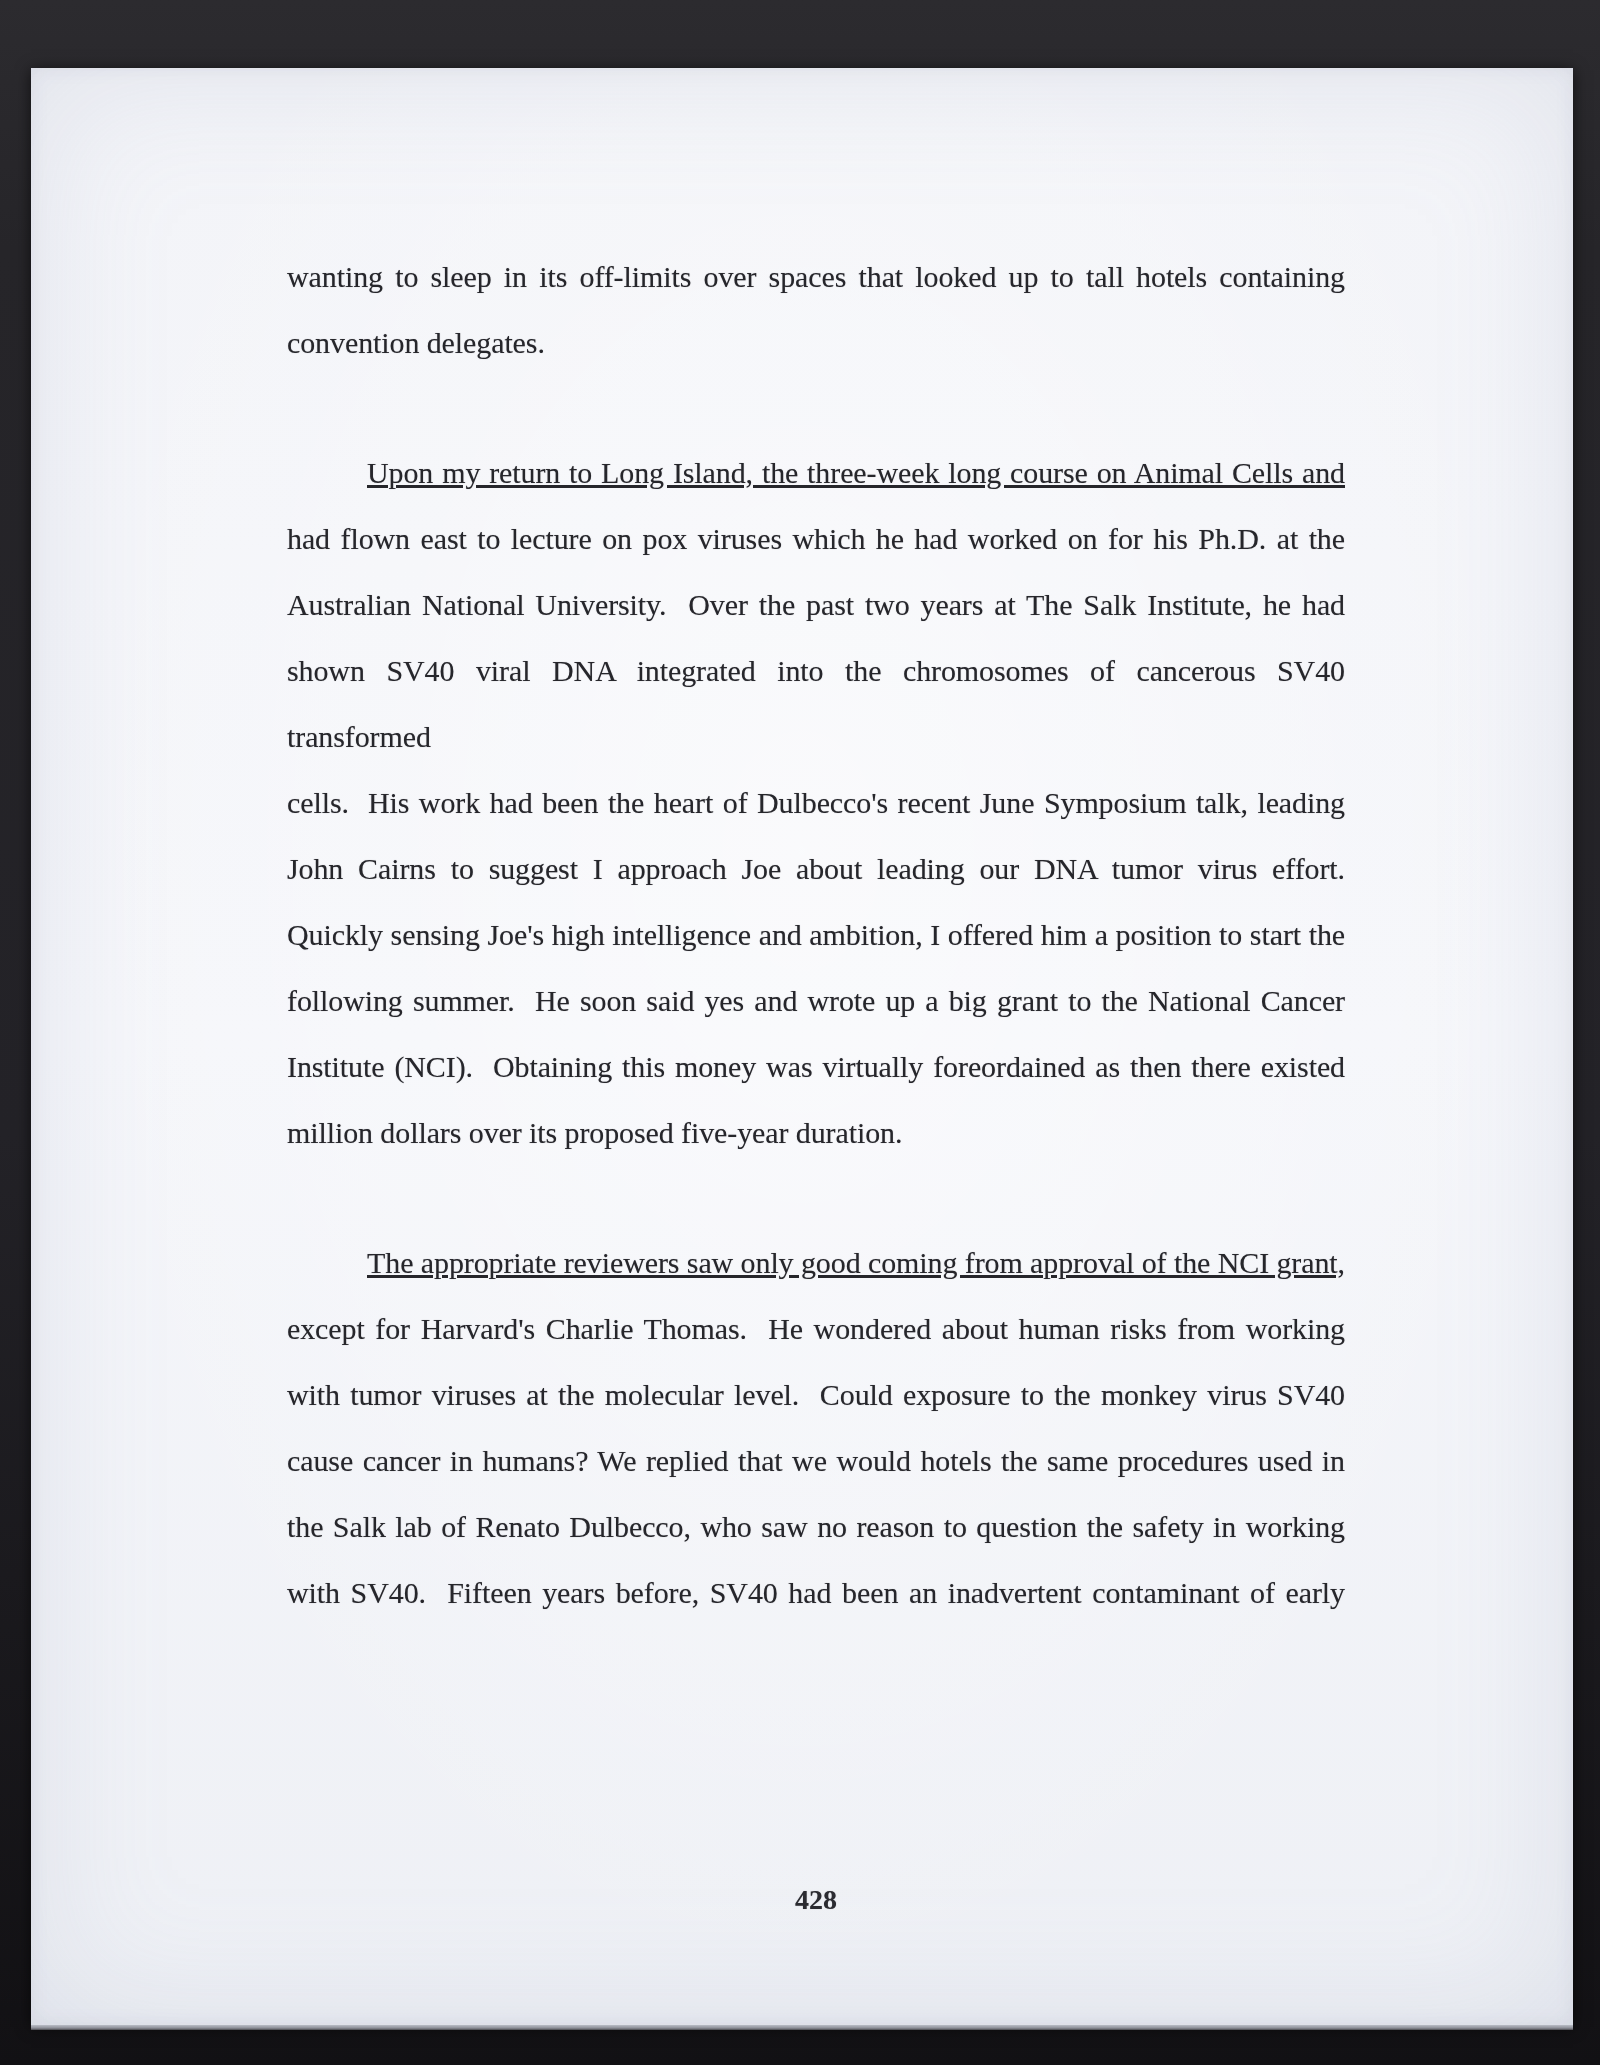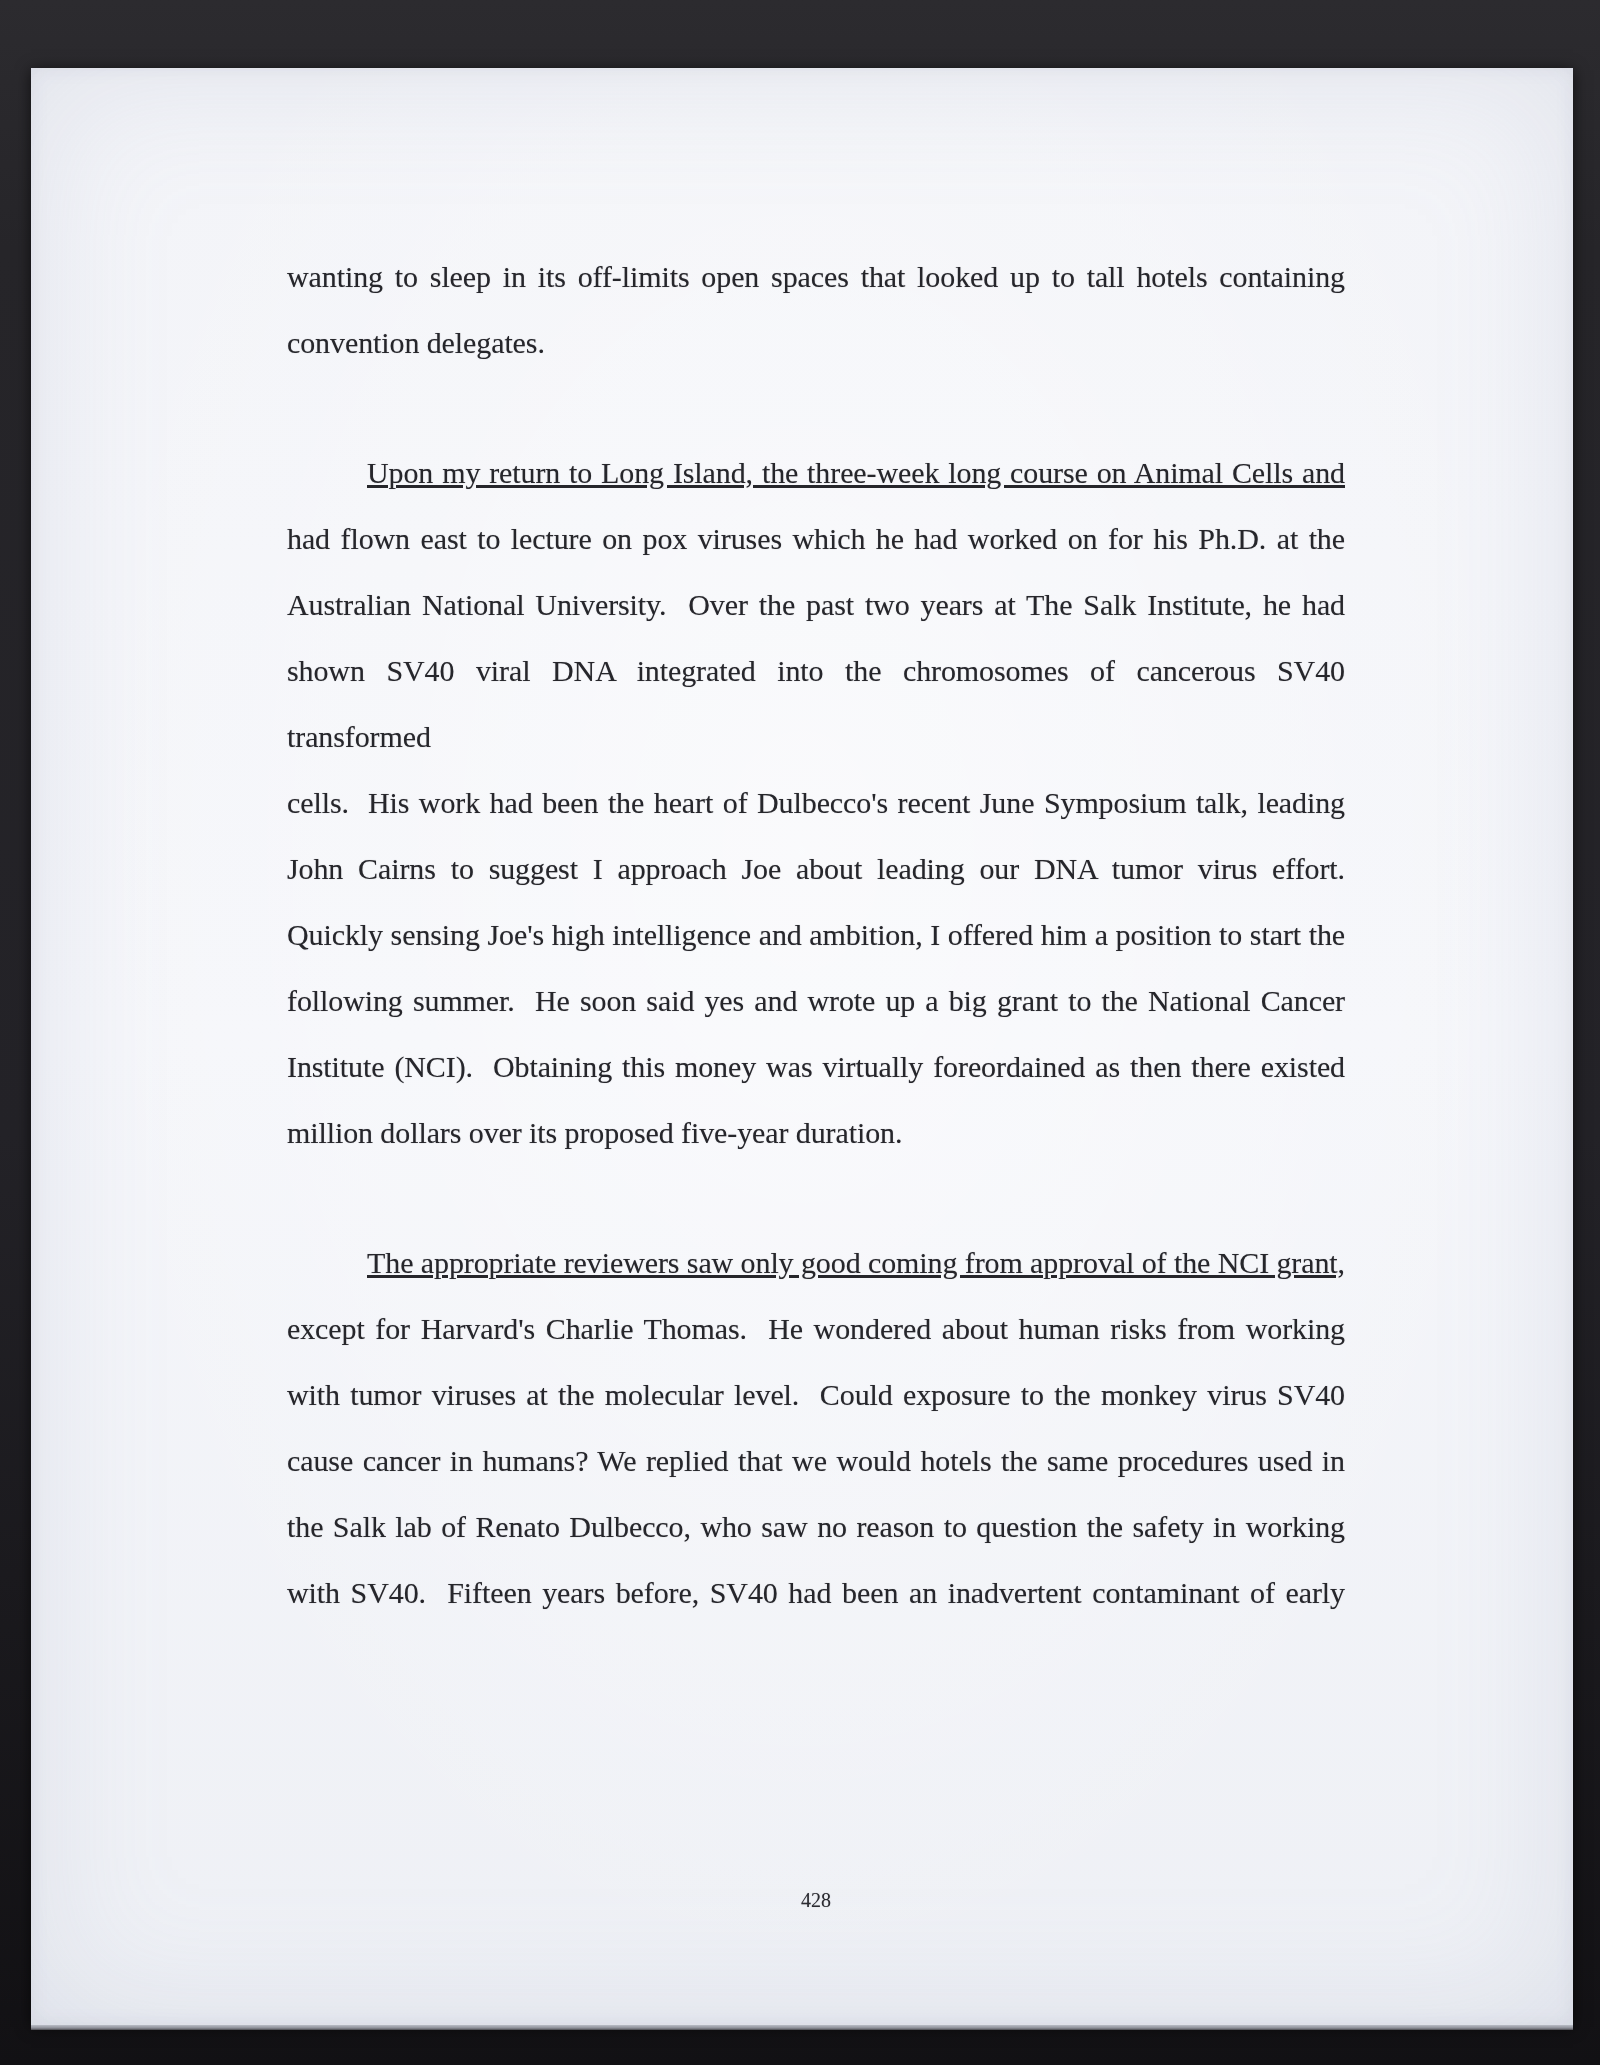--- a/index.html
+++ b/index.html
@@ -63,32 +63,33 @@
     text-indent: 80px;
     text-decoration: underline;
   }
   .page-number {
     position: absolute;
     left: 256px;
     top: 1812px;
     width: 1058px;
     line-height: 40px;
     text-align: center;
-    font-size: 20px;
+    font-size: 28px;
     color: #2b2b31;
     text-shadow: 0 0 1px rgba(40,40,48,0.3);
+    font-weight: bold;
   }
 </style>
 </head>
 <body>
 
 <div class="page">
   <div class="text-block">
       <div class="para">
-        <div class="line">wanting to sleep in its off-limits open spaces that looked up to tall hotels containing</div>
+        <div class="line">wanting to sleep in its off-limits over spaces that looked up to tall hotels containing</div>
         <div class="line flush">convention delegates.</div>
       </div>
       <div class="para">
         <div class="line indent">Upon my return to Long Island, the three-week long course on Animal Cells and</div>
         <div class="line">had flown east to lecture on pox viruses which he had worked on for his Ph.D. at the</div>
         <div class="line">Australian National University.&nbsp; Over the past two years at The Salk Institute, he had</div>
         <div class="line">shown SV40 viral DNA integrated into the chromosomes of cancerous SV40 transformed</div>
         <div class="line">cells.&nbsp; His work had been the heart of Dulbecco's recent June Symposium talk, leading</div>
         <div class="line">John Cairns to suggest I approach Joe about leading our DNA tumor virus effort.</div>
         <div class="line">Quickly sensing Joe's high intelligence and ambition, I offered him a position to start the</div>

